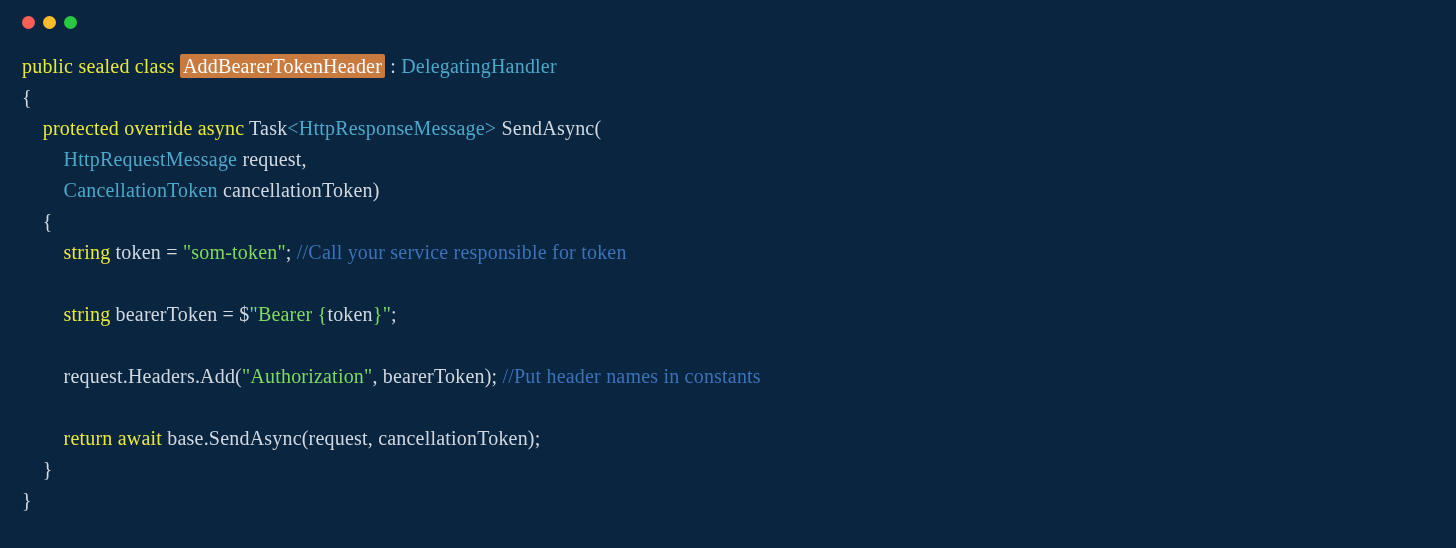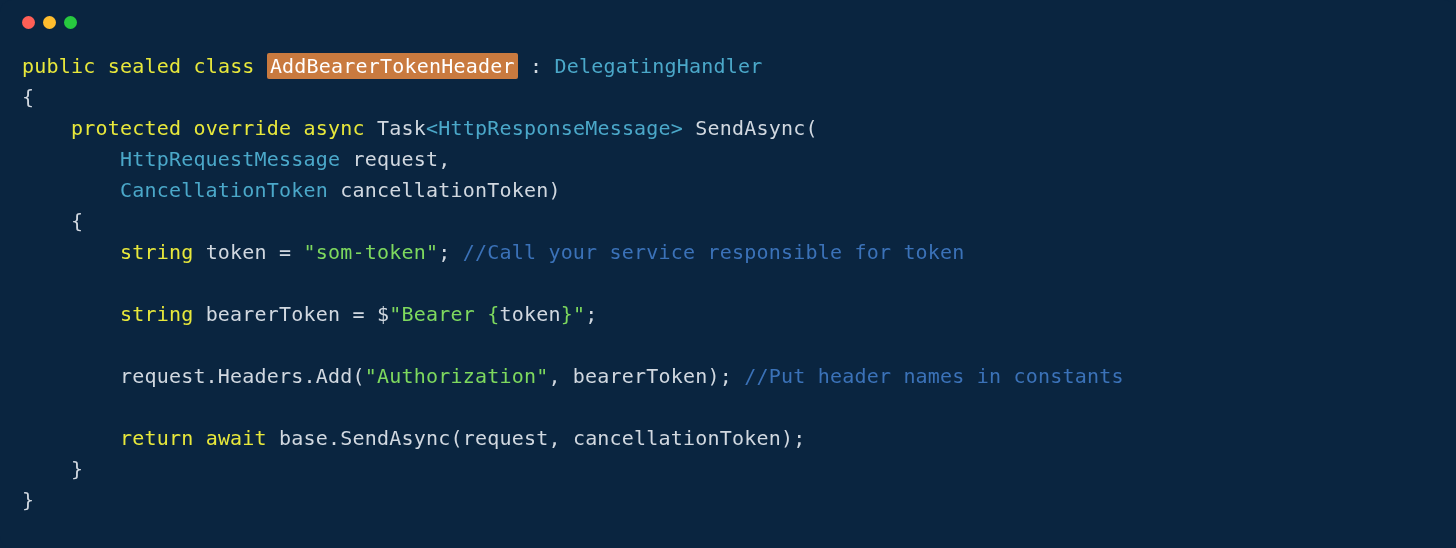--- a/index.html
+++ b/index.html
@@ -1,18 +1,19 @@
 <!DOCTYPE html>
 <html><head>
   <meta charset="utf-8">
   <style>
     * {
       margin: 0;
       padding: 0;
       box-sizing: border-box;
+      font-family: Liberation Serif, serif;
     }
     body {
       background: #0a2540;
       font-family: 'Menlo', 'Monaco', 'Consolas', monospace;
       font-size: 20px;
       line-height: 1.55;
       color: #e8e8e8;
       padding: 0;
       width: 1456px;
       height: 548px;

